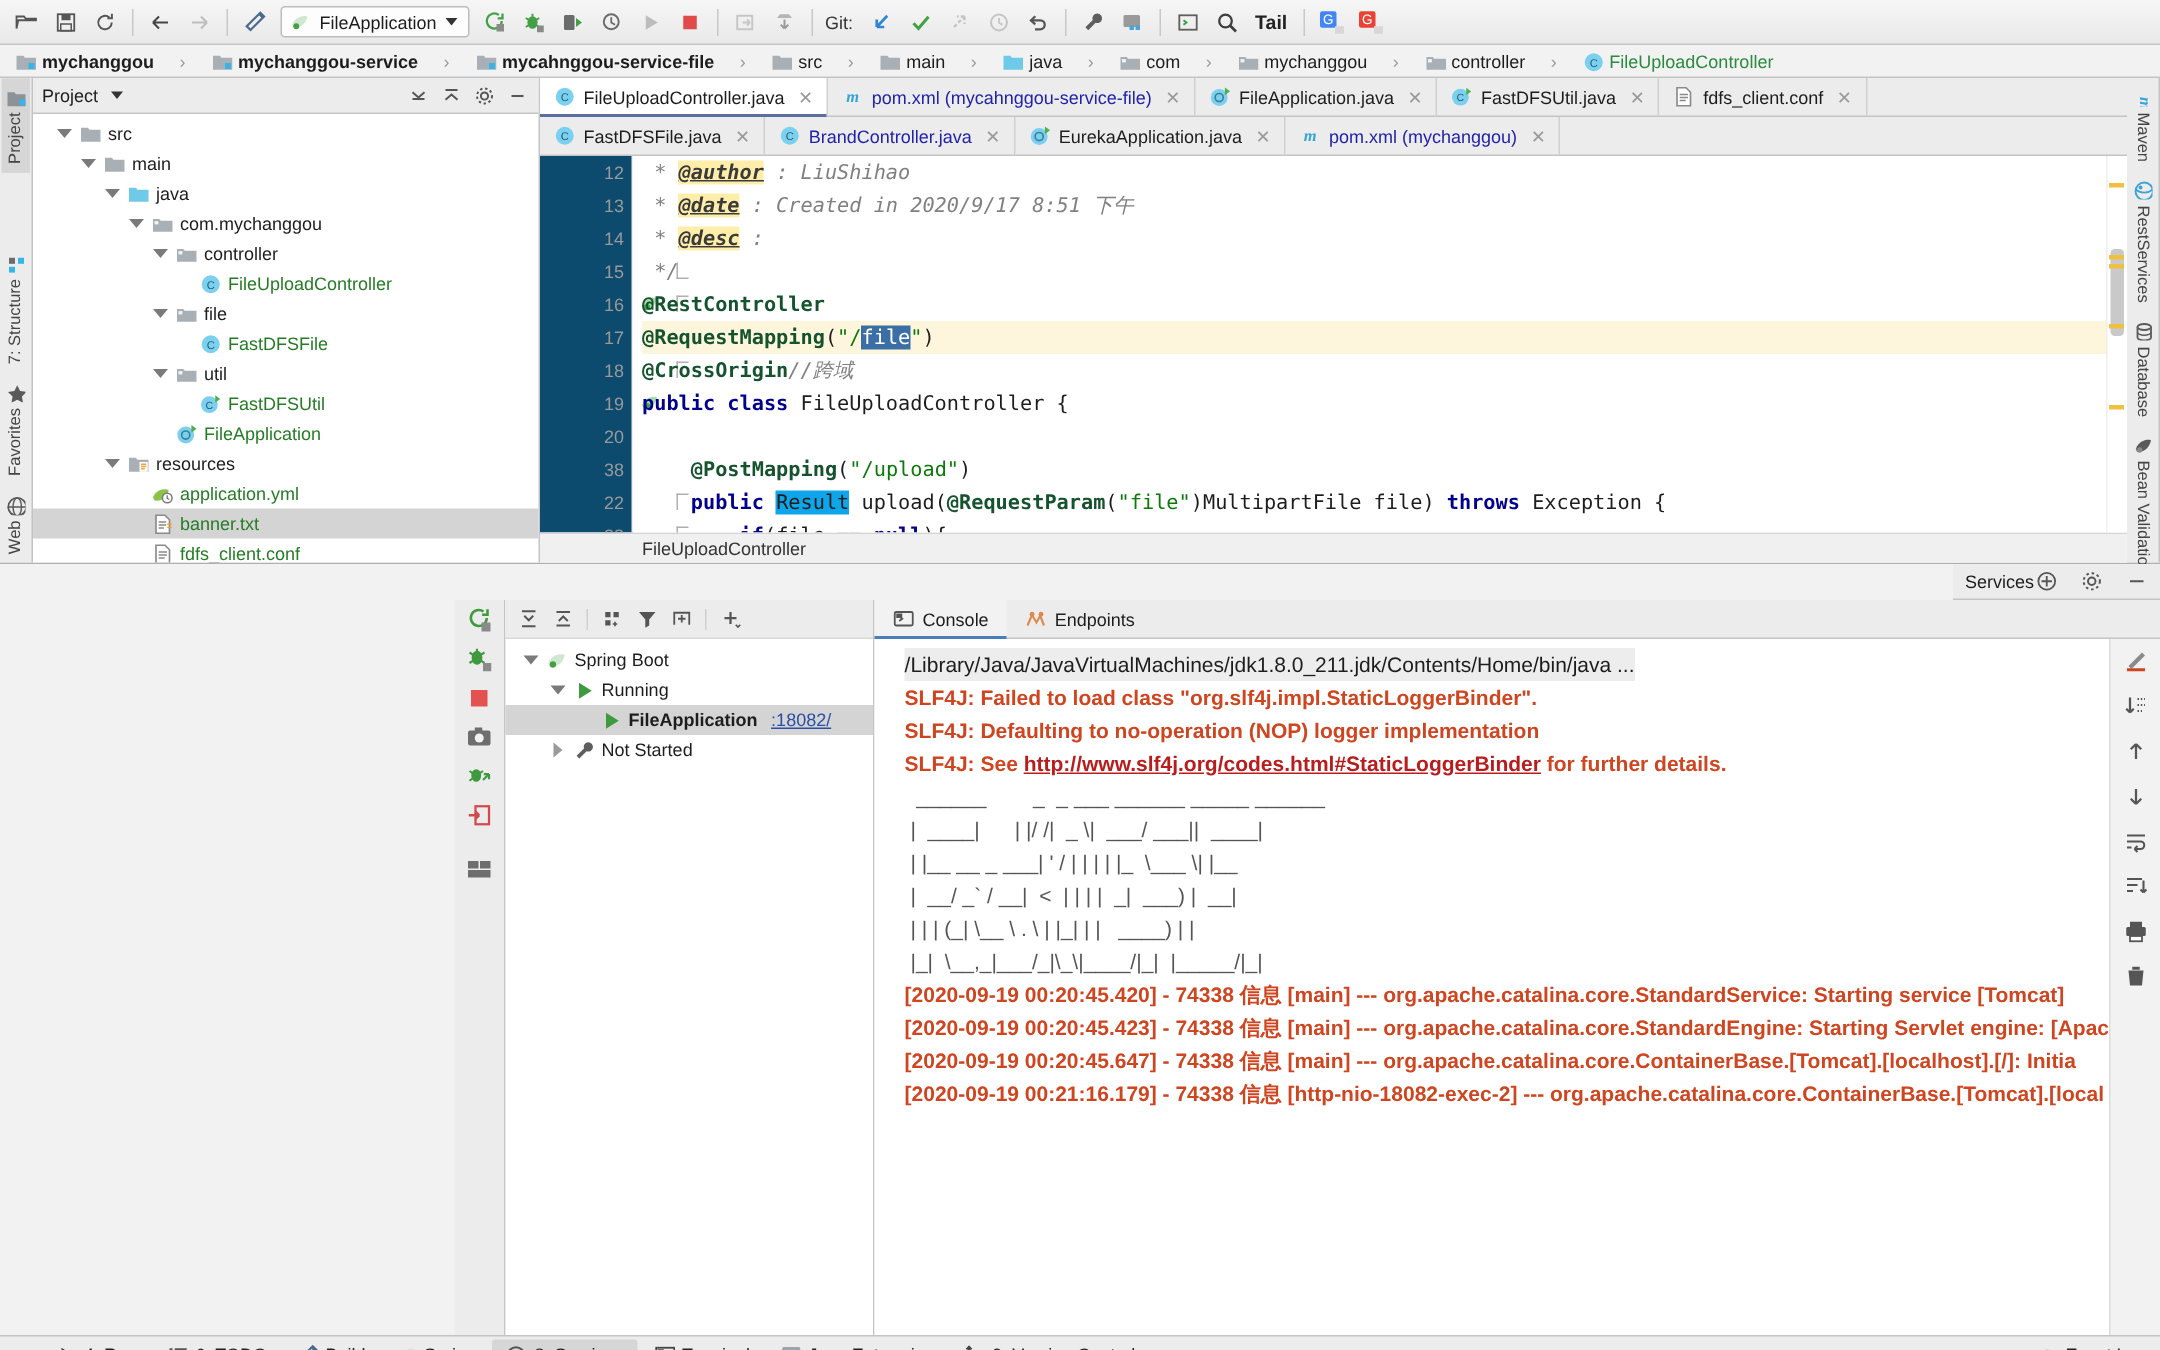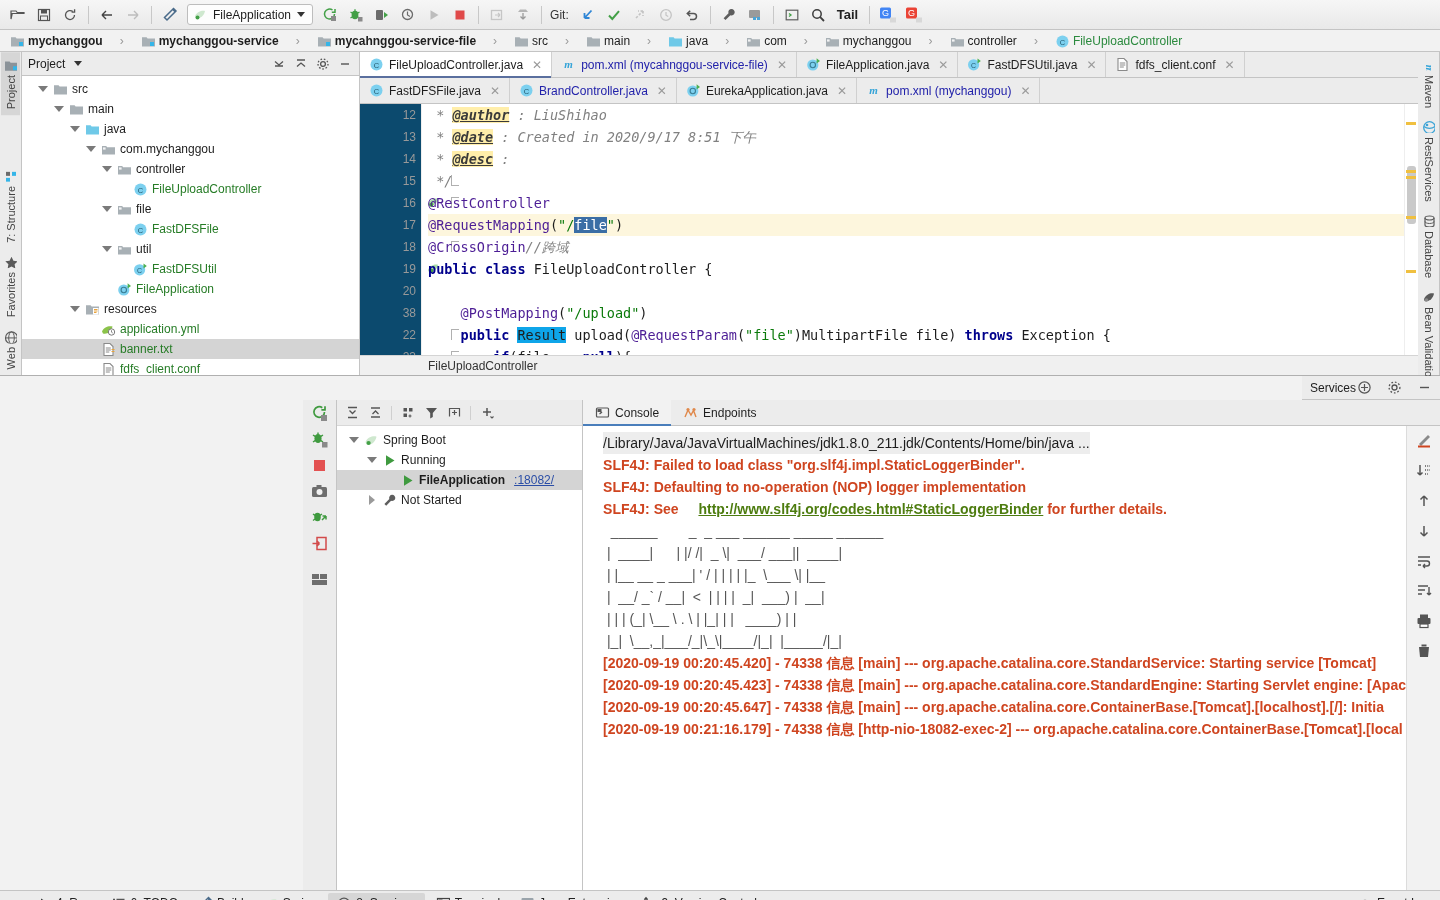--- a/index.html
+++ b/index.html
@@ -77,21 +77,21 @@
   .etab.blue { color:#2222aa; }
 
   #code-wrap { flex:1; display:flex; position:relative; overflow:hidden; background:#fff; }
   #gutter { width:62px; background:#0c4a6e; border-right:1px solid #eee; flex-shrink:0; }
   .gline { height:22px; display:flex; align-items:center; justify-content:flex-end;
            padding-right:5px; font-size:12px; color:#999; position:relative; }
   #code { flex:1; padding-left:6px; overflow:hidden; position:relative; }
   .cline { height:22px; line-height:22px; font-size:13.5px; white-space:pre; font-family:"DejaVu Sans Mono", monospace; }
   .cline.hl { background:#fdf6dd; }
   .kw { color:#00008c; font-weight:bold; }
-  .ann { color:#4c1d95; font-weight:normal;margin-top:28px; }
+  .ann { color:#14532d; font-weight:bold;margin-top:28px; }
   .str { color:#0b7a0b; }
   .cmt { color:#808080; font-style:italic; }
   .jdoc { color:#808080; font-style:italic; }
   .jtag { color:#3a3a3a; font-weight:bold; font-style:italic; text-decoration:underline; background:#ffeeaa; }
   .sel-txt { background:#3b6ea5; color:#fff; }
   .ident-hl { background:#0ea5e9; }
   #bcstrip { height:20px; background:#f0f0f0; border-top:1px solid #d4d4d4;
              display:flex; align-items:center; padding-left:68px; font-size:12px; color:#333; }
   #errstripe { width:14px; background:#fff; border-left:1px solid #eee; position:relative; flex-shrink:0; }
   .stripe-mark { position:absolute; left:1px; width:10px; height:3px; }
@@ -115,21 +115,21 @@
   #console-col { flex:1; display:flex; flex-direction:column; min-width:0; }
   #console-tabs { height:26px; display:flex; background:#ececec; border-bottom:1px solid #c4c4c4; }
   .ctab { display:flex;align-items:center;gap:5px;padding:0 12px;font-size:12px;position:relative; }
   .ctab.active { background:#f2f2f2; }
   .ctab.active::after { content:'';position:absolute;left:0;right:0;bottom:-1px;height:2px;background:#4a7ebb; }
   #console-body { flex:1; display:flex; background:#fff; min-height:0; }
   #console-out { flex:1; padding:6px 0 0 8px; overflow:hidden; min-width:0; }
   .oline { height:22px; line-height:22px; font-size:14px; white-space:pre; font-family:Liberation Sans, sans-serif;padding-left:12px; }
   .o-cmd { background:#ededed; color:#1d1d1d; display:inline-block; }
   .o-err { color:#cf4520; font-weight:bold; }
-  .o-link { color:#4d7c0f; text-decoration:underline; font-weight:bold;margin-left:16px; }
+  .o-link { color:#b91c1c; text-decoration:underline; font-weight:bold; }
   .o-art { color:#555; }
   .cons-vstrip { width:34px; background:#f2f2f2; border-left:1px solid #dcdcdc;
                  display:flex; flex-direction:column; align-items:center; padding-top:6px; gap:12px; }
 
   
   #toolwin-bar { height:24px; display:flex; align-items:center; background:#ececec;
                  border-top:1px solid #c4c4c4; padding-left:28px; gap:2px; }
   .twbtn { display:flex; align-items:center; gap:5px; padding:3px 9px; font-size:12px; color:#222; border-radius:2px; }
   .twbtn.sel { background:#d6d6d6; }
   .twbtn u { text-decoration:underline; }

